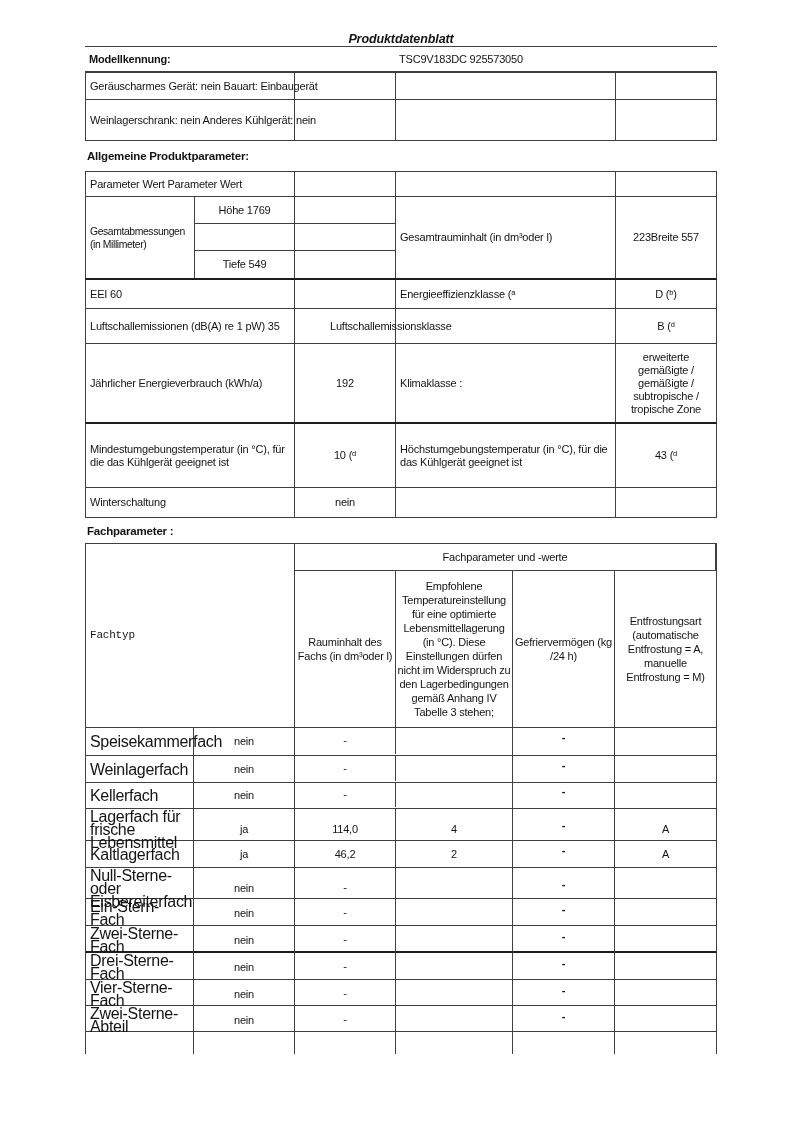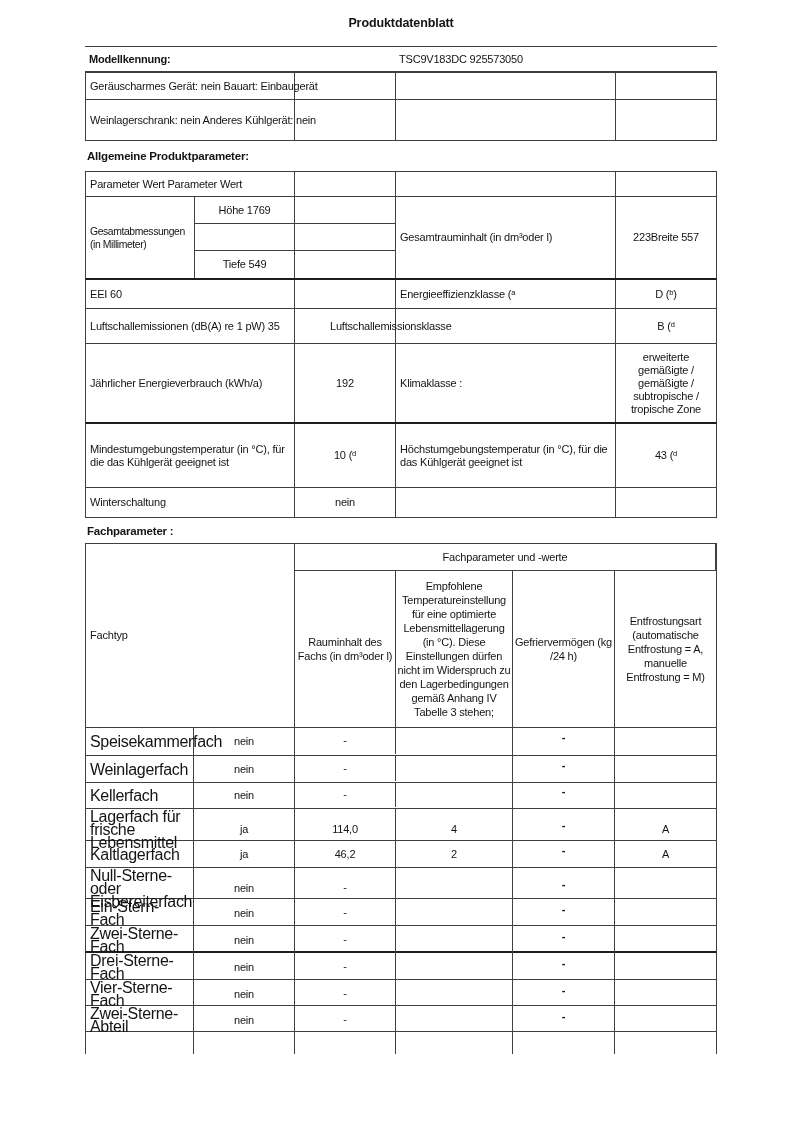--- a/index.html
+++ b/index.html
@@ -7,21 +7,21 @@
     --ln2:#1d1d1d;
     --txt:#141414;
   }
   *{box-sizing:border-box;margin:0;padding:0;}
   html,body{background:#888;}
   .page{
     position:relative;width:802px;height:1134px;background:#ffffff;
     font-family:"Liberation Sans",sans-serif;font-size:11px;color:var(--txt);
     letter-spacing:-0.2px;overflow:hidden;margin:0 auto;
   }
-  .title-wrap{height:46px;display:flex;align-items:center;justify-content:center;}
+  .title-wrap{height:46px;display:flex;align-items:flex-end;justify-content:center;font-style:italic;}
   .title-wrap span{font-weight:bold;font-size:12.5px;letter-spacing:-0.1px;}
   .content{position:absolute;left:85px;top:46px;width:632px;}
   .tbl{border-top:1px solid var(--ln);}
   .row{display:grid;border-left:1px solid var(--ln);border-right:1px solid var(--ln);
        border-bottom:1px solid var(--ln);width:632px;}
   .t1 .row{border-left:none;border-right:none;grid-template-columns:310px 320px;}
   .g4{grid-template-columns:209px 101px 220px 100px;}
   .g6{grid-template-columns:108px 101px 101px 117px 102px 101px;}
   .bb2{border-bottom-width:2px;border-bottom-color:var(--ln2);}
   .nbb{border-bottom:none;}
@@ -44,21 +44,21 @@
   .dims .d-label{grid-column:1;grid-row:1/4;border-right:1px solid var(--ln);}
   .dims .d-sub{border-right:1px solid var(--ln);}
   .dims .bb1{border-bottom:1px solid var(--ln);}
   .dims .d-rlabel{grid-column:4;grid-row:1/4;border-right:1px solid var(--ln);}
   .dims .d-rvalue{grid-column:5;grid-row:1/4;}
   .tight{font-size:10.4px;letter-spacing:-0.4px;}
   
   .t4h{display:grid;grid-template-columns:209px 101px 117px 102px 101px;
        grid-template-rows:27px 156px;border-left:1px solid var(--ln);
        border-right:1px solid var(--ln);border-bottom:1px solid var(--ln);width:632px;}
-  .t4h .fachtyp{grid-column:1;grid-row:1/3;border-right:1px solid var(--ln);}
+  .t4h .fachtyp{grid-column:1;grid-row:1/3;border-right:1px solid var(--ln);font-family:Liberation Mono, monospace;}
   .t4h .gh{grid-column:2/6;grid-row:1;border-bottom:1px solid var(--ln);}
   .t4h .hc{line-height:14px;padding:2px 1px;border-right:1px solid var(--ln);}
   .t4h .hc.last{border-right:none;}
   .name{font-size:16px;letter-spacing:-0.3px;padding:1px 2px 1px 4px;}
   .dash3{transform:translateY(-1px);}
   .dash5 span{transform:translateY(-4px);font-weight:bold;display:inline-block;}
   .climate{line-height:13px;}
 </style>
 </head>
 <body>

